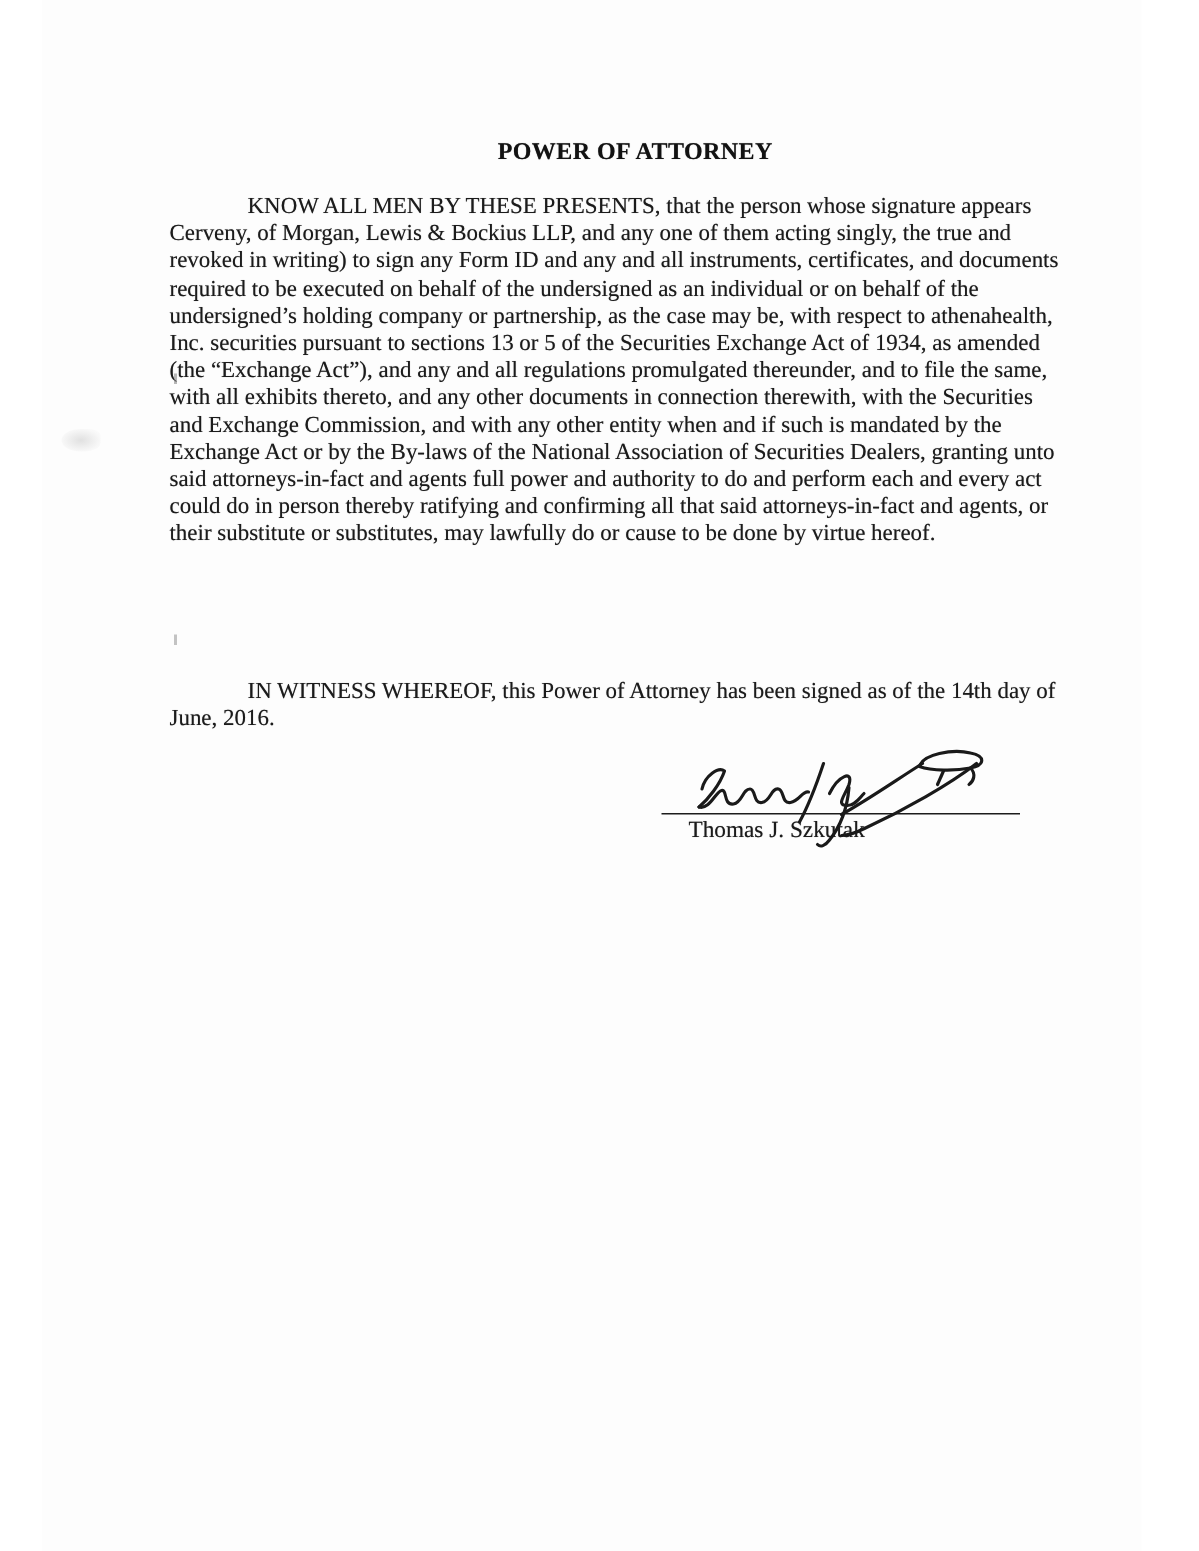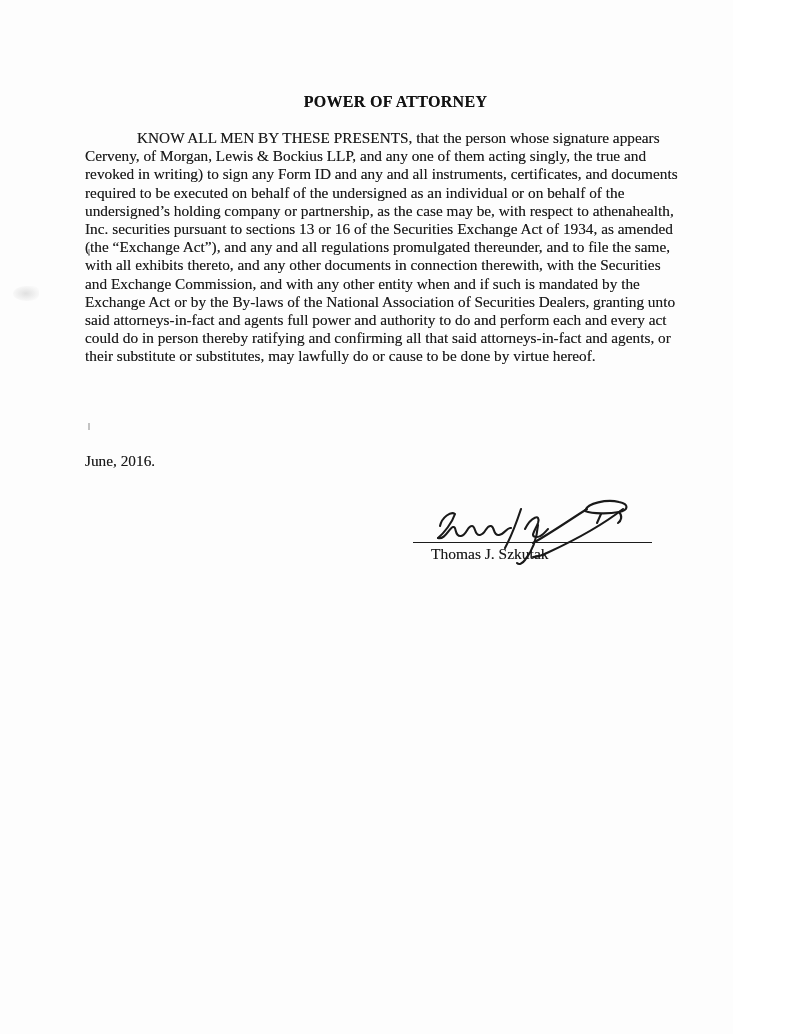--- a/index.html
+++ b/index.html
@@ -8,20 +8,21 @@
     background: #ffffff;
   }
   .page {
     position: relative;
     width: 733px;
     height: 1034px;
     background: #fdfdfd;
     overflow: hidden;
     font-family: "Liberation Serif", "DejaVu Serif", serif;
     color: #1b1b1b;
+    margin-left: 28px;
   }
   .doc-title {
     position: absolute;
     top: 93px;
     left: 0;
     width: 791px;
     text-align: center;
     font-size: 16px;
     font-weight: bold;
     letter-spacing: 0.3px;
@@ -86,31 +87,32 @@
 <div class="page">
 
   <div class="doc-title">POWER OF ATTORNEY</div>
 
   <div class="para para-1">
     <div class="tline indent">KNOW ALL MEN BY THESE PRESENTS, that the person whose signature appears</div>
     <div class="tline">Cerveny, of Morgan, Lewis &amp; Bockius LLP, and any one of them acting singly, the true and</div>
     <div class="tline">revoked in writing) to sign any Form ID and any and all instruments, certificates, and documents</div>
     <div class="tline">required to be executed on behalf of the undersigned as an individual or on behalf of the</div>
     <div class="tline">undersigned’s holding company or partnership, as the case may be, with respect to athenahealth,</div>
-    <div class="tline">Inc. securities pursuant to sections 13 or 16 of the Securities Exchange Act of 1934, as amended</div>
+    <div class="tline">Inc. securities pursuant to sections 13 or 5 of the Securities Exchange Act of 1934, as amended</div>
     <div class="tline">(the “Exchange Act”), and any and all regulations promulgated thereunder, and to file the same,</div>
     <div class="tline">with all exhibits thereto, and any other documents in connection therewith, with the Securities</div>
     <div class="tline">and Exchange Commission, and with any other entity when and if such is mandated by the</div>
     <div class="tline">Exchange Act or by the By-laws of the National Association of Securities Dealers, granting unto</div>
     <div class="tline">said attorneys-in-fact and agents full power and authority to do and perform each and every act</div>
     <div class="tline">could do in person thereby ratifying and confirming all that said attorneys-in-fact and agents, or</div>
     <div class="tline">their substitute or substitutes, may lawfully do or cause to be done by virtue hereof.</div>
   </div>
 
   <div class="para para-2">
+    <div class="tline indent">IN WITNESS WHEREOF, this Power of Attorney has been signed as of the 14th day of</div>
     <div class="tline">June, 2016.</div>
   </div>
 
   <div class="sig-block">
     <svg class="sig-script" viewBox="0 0 218 72" xmlns="http://www.w3.org/2000/svg">
       <g fill="none" stroke="#1a1a1a" stroke-width="2.1" stroke-linecap="round" stroke-linejoin="round">
 
         <path d="M16,27 C18,18 27,12 31,15 C28,24 20,34 14,39"></path>
         <path d="M14,39 C21,41 25,29 29,28 C33,27 30,38 37,37 C43,36 43,27 48,27 C52,27 50,37 56,36 C62,35 62,26 67,27 C71,28 69,37 75,36 C81,35 83,28 87,29"></path>
 

